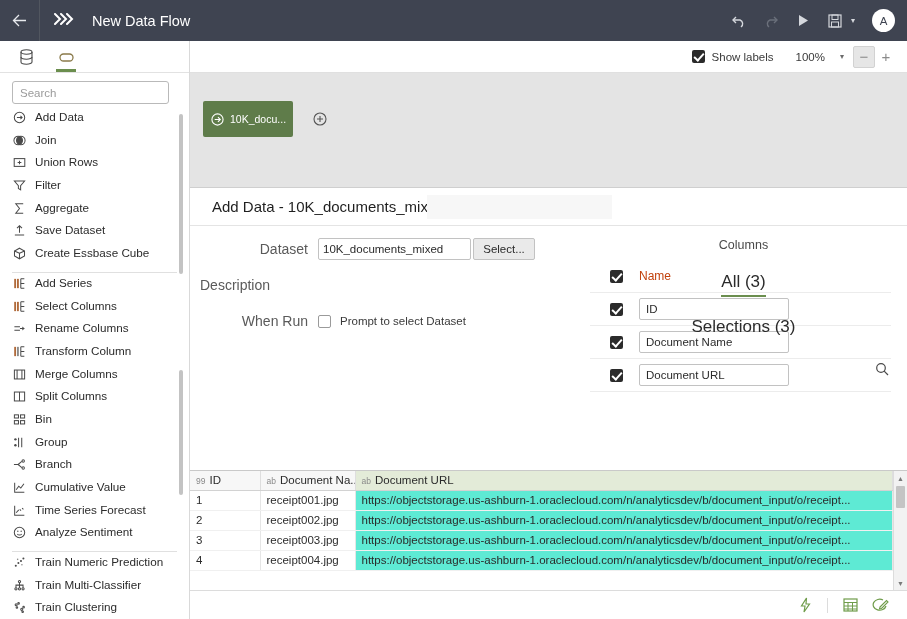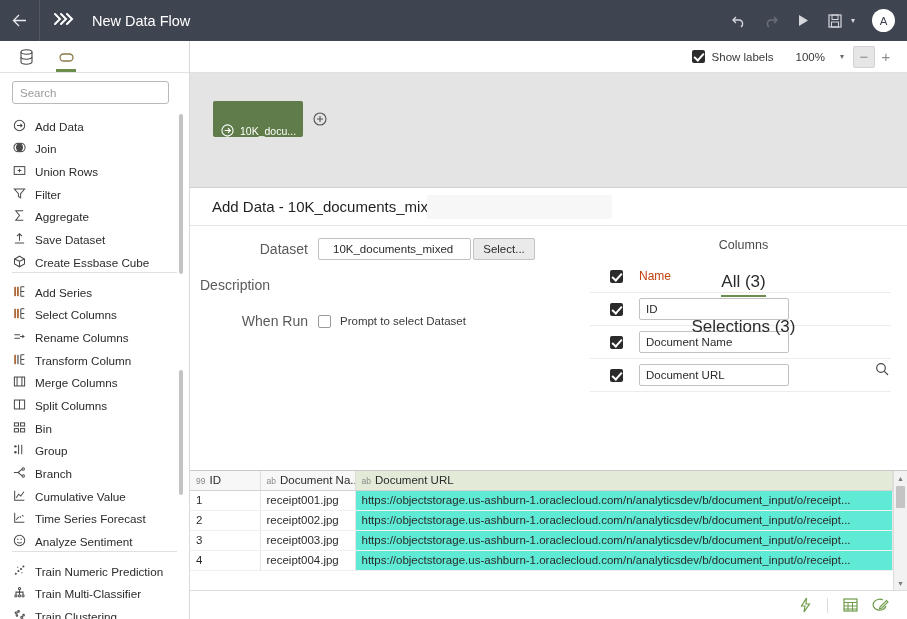--- a/index.html
+++ b/index.html
@@ -92,21 +92,21 @@
     padding: 0 7px; font-size: 11.5px;
     color: #333; font-family: inherit;
     background: #fff;
   }
   .search-input::placeholder { color: #9b9b9b; }
   .tool-list {
     flex: 1; overflow: hidden; position: relative;
     padding-left: 12px;
   }
   .tool-item {
-    display: flex; align-items: flex-end; gap: 8px;
+    display: flex; align-items: flex-start; gap: 8px;
     height: 22.7px; cursor: pointer;
     font-size: 11.7px; color: #2b2b2b;
   }
   .tool-ico {
     width: 15px; flex: 0 0 15px; height: 15px;
     display: flex; align-items: center; justify-content: center;
     color: #4a4a4a;
   }
   .tool-sep {
     height: 1px; background: #e0e0e0;
@@ -165,25 +165,25 @@
   }
   .zoom-btn.pressed { background: #e6e6e6; border: 1px solid #d2d2d2; border-radius: 2px;}
 
   .canvas {
     height: 115px; flex: 0 0 115px;
     background: #e4e4e4;
     position: relative;
     border-bottom: 1px solid #cfcfcf;
   }
   .node {
-    position: absolute; left: 23px; top: 28px;
+    position: absolute; left: 13px; top: 28px;
     width: 90px; height: 36px;
     background: #5f7c4a;
     border-radius: 2px;
-    display: flex; align-items: flex-end;
+    display: flex; align-items: center;
     padding-left: 8px; gap: 6px;
     cursor: pointer;
   }
   .node-label {
     font-size: 10.5px; color: #ffffff;
     white-space: nowrap; overflow: hidden;
   }
   .node-plus {
     position: absolute; left: 122px; top: 38px;
     width: 15px; height: 15px;
@@ -216,21 +216,21 @@
     display: flex; align-items: center;
     margin-bottom: 14px; min-height: 22px;
   }
   .form-label {
     width: 118px; flex: 0 0 118px; text-align: right;
     padding-right: 10px; font-size: 14px; color: #5a5a5a;
   }
   .txt-input {
     width: 153px; height: 22px;
     border: 1px solid #c2c2c2; border-radius: 2px;
-    padding: 0 14px; font-size: 11.5px; color: #2b2b2b;
+    padding: 0 4px; font-size: 11.5px; color: #2b2b2b;
     font-family: inherit; background: #fff;
   }
   .btn-select {
     margin-left: 2px; height: 22px; min-width: 62px;
     background: #eaeaea; border: 1px solid #c2c2c2; border-radius: 2px;
     font-size: 11.5px; color: #2b2b2b; cursor: pointer;
     font-family: inherit;
   }
   .inline-chk-label { font-size: 11.5px; color: #3a3a3a; margin-left: 9px; }
 

